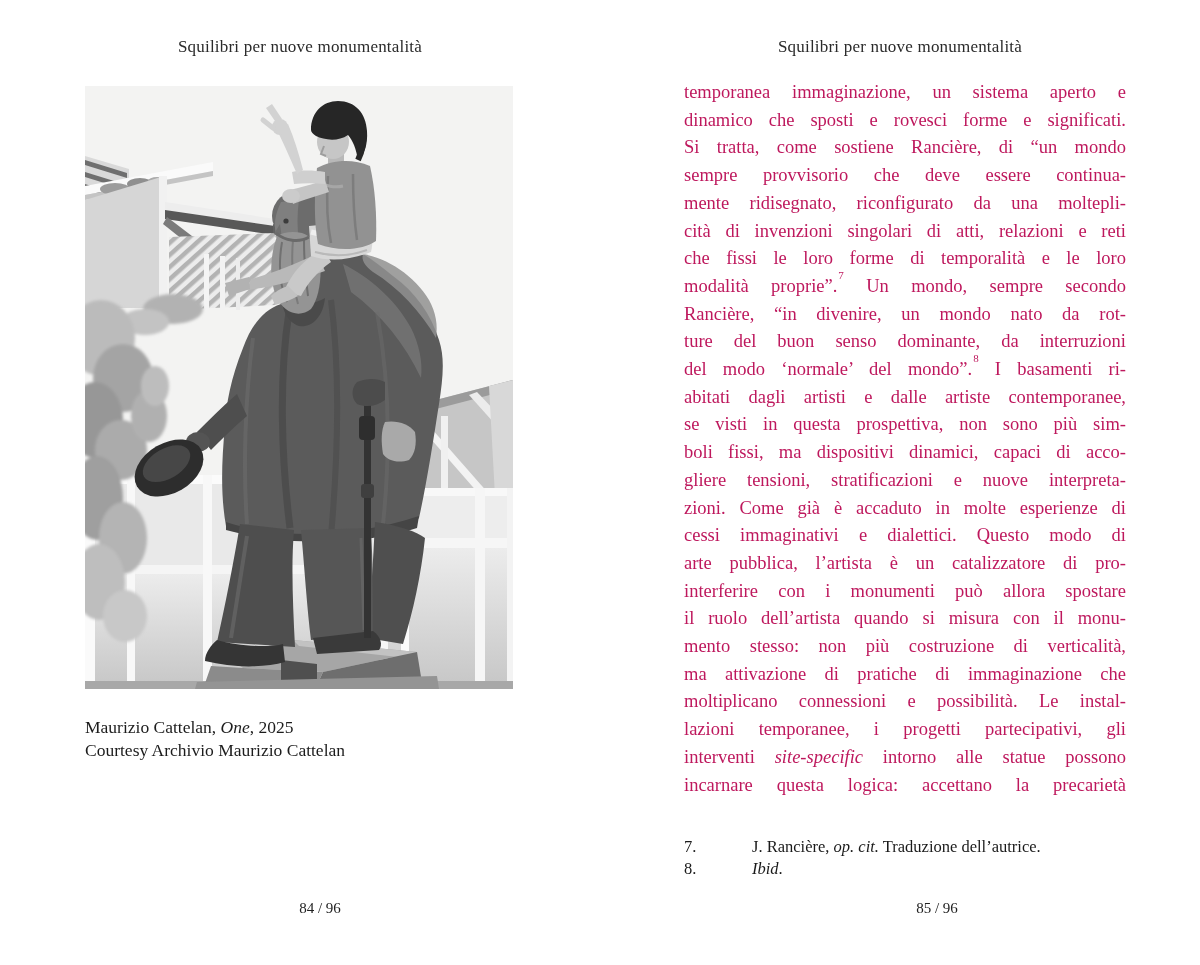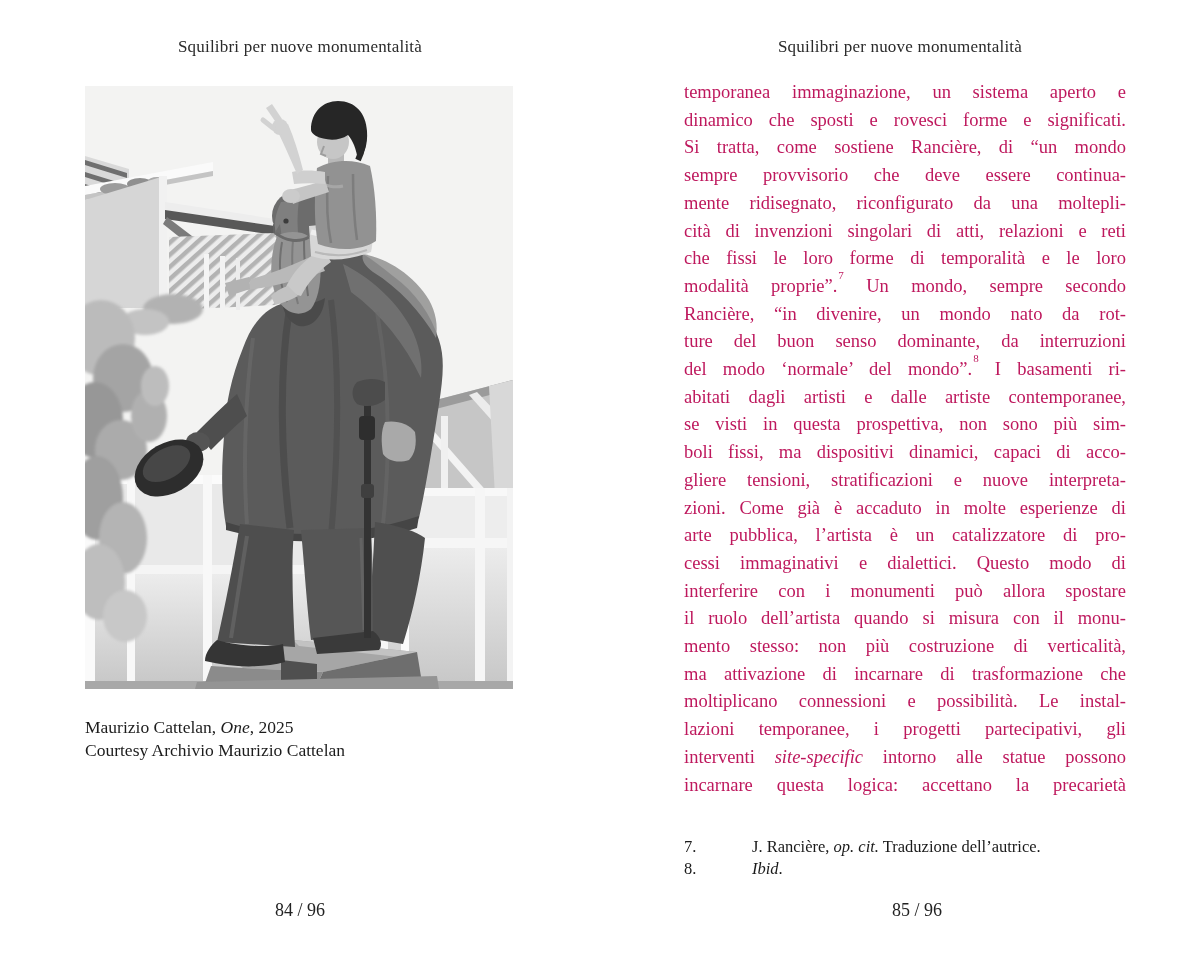--- a/index.html
+++ b/index.html
@@ -19,21 +19,21 @@
   .plate {
     position:absolute; left:85px; top:86px; width:428px; height:603px;
     margin:0; line-height:0;
   }
   .caption {
     position:absolute; left:85px; top:716px; width:440px;
     font-size:17.5px; line-height:22.5px; color:#1c1c1c;
   }
   .folio {
     position:absolute; top:900px; text-align:center;
-    font-size:18px; color:#222;
+    font-size:15px; color:#222;padding-left:20px;
   }
   .folio.f-left  { left:0; width:600px; }
   .folio.f-right { left:696px; width:442px; }
 
   .body-text {
     position:absolute; left:684px; top:79px; width:442px;
     font-size:18.5px; line-height:27.7px; color:#be185d;
   }
   .bline { text-align:justify; text-align-last:justify; }
   .bline sup { font-size:11px; line-height:0; position:relative; top:-6px; margin-left:1px; }
@@ -245,26 +245,26 @@
         <div class="bline">che fissi le loro forme di temporalità e le loro</div>
         <div class="bline">modalità proprie”.<sup>7</sup> Un mondo, sempre secondo</div>
         <div class="bline">Rancière, “in divenire, un mondo nato da rot-</div>
         <div class="bline">ture del buon senso dominante, da interruzioni</div>
         <div class="bline">del modo ‘normale’ del mondo”.<sup>8</sup> I basamenti ri-</div>
         <div class="bline">abitati dagli artisti e dalle artiste contemporanee,</div>
         <div class="bline">se visti in questa prospettiva, non sono più sim-</div>
         <div class="bline">boli fissi, ma dispositivi dinamici, capaci di acco-</div>
         <div class="bline">gliere tensioni, stratificazioni e nuove interpreta-</div>
         <div class="bline">zioni. Come già è accaduto in molte esperienze di</div>
+        <div class="bline">cessi immaginativi e dialettici. Questo modo di</div>
         <div class="bline">arte pubblica, l’artista è un catalizzatore di pro-</div>
-        <div class="bline">cessi immaginativi e dialettici. Questo modo di</div>
         <div class="bline">interferire con i monumenti può allora spostare</div>
         <div class="bline">il ruolo dell’artista quando si misura con il monu-</div>
         <div class="bline">mento stesso: non più costruzione di verticalità,</div>
-        <div class="bline">ma attivazione di incarnare di trasformazione che</div>
+        <div class="bline">ma attivazione di pratiche di immaginazione che</div>
         <div class="bline">moltiplicano connessioni e possibilità. Le instal-</div>
         <div class="bline">lazioni temporanee, i progetti partecipativi, gli</div>
         <div class="bline">interventi <i>site-specific</i> intorno alle statue possono</div>
         <div class="bline">incarnare questa logica: accettano la precarietà</div>
       </div>
 
     <div class="footnotes">
         <div class="fn">
           <span class="fn-num">7.</span>
           <span class="fn-text">J. Rancière, <i>op. cit.</i> Traduzione dell’autrice.</span>

